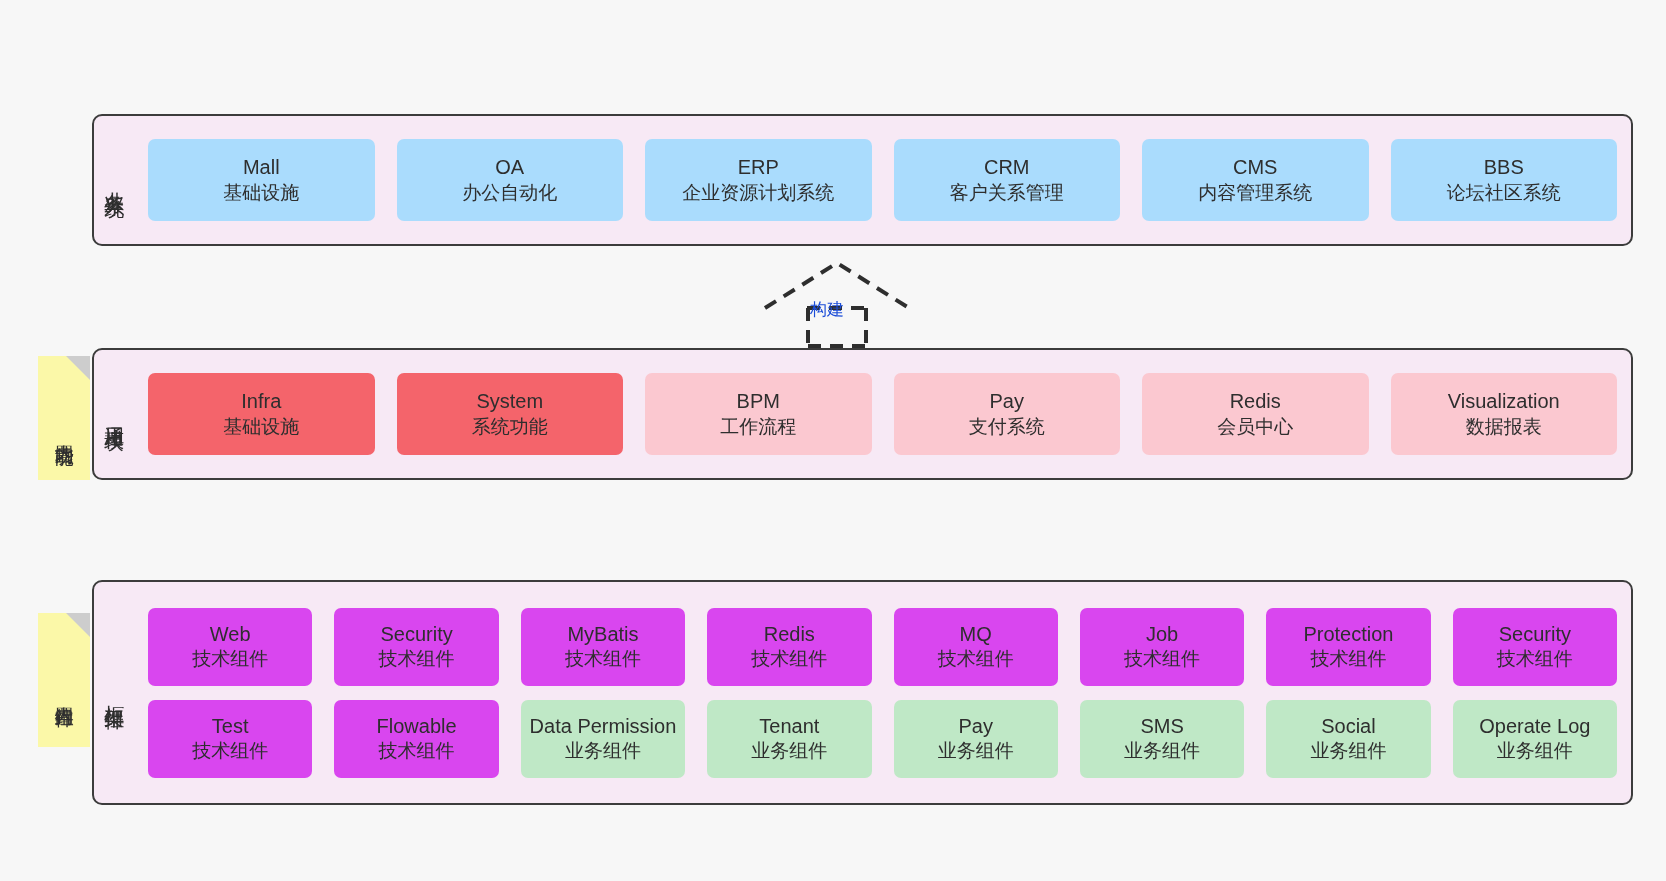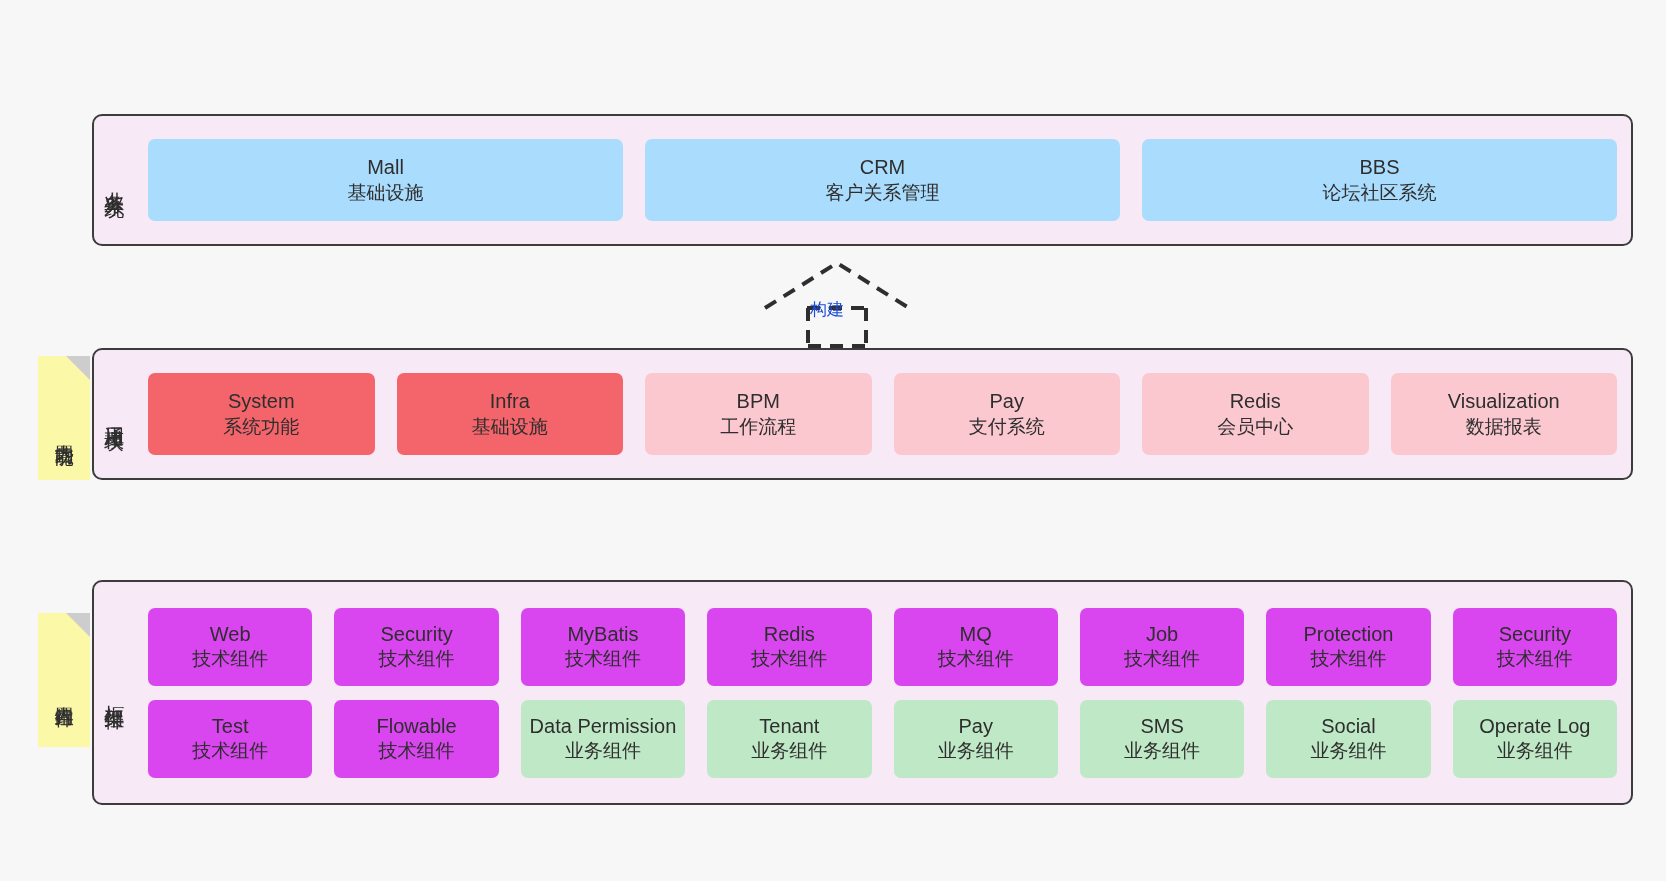--- a/index.html
+++ b/index.html
@@ -140,22 +140,34 @@
 
   <div class="layer" id="layer-business" style="left:92px; top:114px; width:1541px; height:132px;">
     <div class="layer-label">业务系统</div>
     <div class="layer-body">
       <div class="row">
         <div class="card blue">
           <div class="t-en">Mall</div>
           <div class="t-cn">基础设施</div>
         </div>
         <div class="card blue">
+          <div class="t-en">OA</div>
+          <div class="t-cn">办公自动化</div>
+        </div>
+        <div class="card blue">
+          <div class="t-en">ERP</div>
+          <div class="t-cn">企业资源计划系统</div>
+        </div>
+        <div class="card blue">
           <div class="t-en">CRM</div>
           <div class="t-cn">客户关系管理</div>
+        </div>
+        <div class="card blue">
+          <div class="t-en">CMS</div>
+          <div class="t-cn">内容管理系统</div>
         </div>
         <div class="card blue">
           <div class="t-en">BBS</div>
           <div class="t-cn">论坛社区系统</div>
         </div>
       </div>
     </div>
   </div>
 
   <div class="arrow" style="left:762px; top:258px; width:150px; height:90px;">
@@ -170,26 +182,26 @@
   <div class="sticky" style="left:38px; top:356px; height:124px;">
     <span class="fold"></span>
     <span>内置功能</span>
   </div>
 
   <div class="layer" id="layer-module" style="left:92px; top:348px; width:1541px; height:132px;">
     <div class="layer-label">通用模块</div>
     <div class="layer-body">
       <div class="row">
         <div class="card red">
+          <div class="t-en">Infra</div>
+          <div class="t-cn">基础设施</div>
+        </div>
+        <div class="card red">
           <div class="t-en">System</div>
           <div class="t-cn">系统功能</div>
-        </div>
-        <div class="card red">
-          <div class="t-en">Infra</div>
-          <div class="t-cn">基础设施</div>
         </div>
         <div class="card pink">
           <div class="t-en">BPM</div>
           <div class="t-cn">工作流程</div>
         </div>
         <div class="card pink">
           <div class="t-en">Pay</div>
           <div class="t-cn">支付系统</div>
         </div>
         <div class="card pink">

